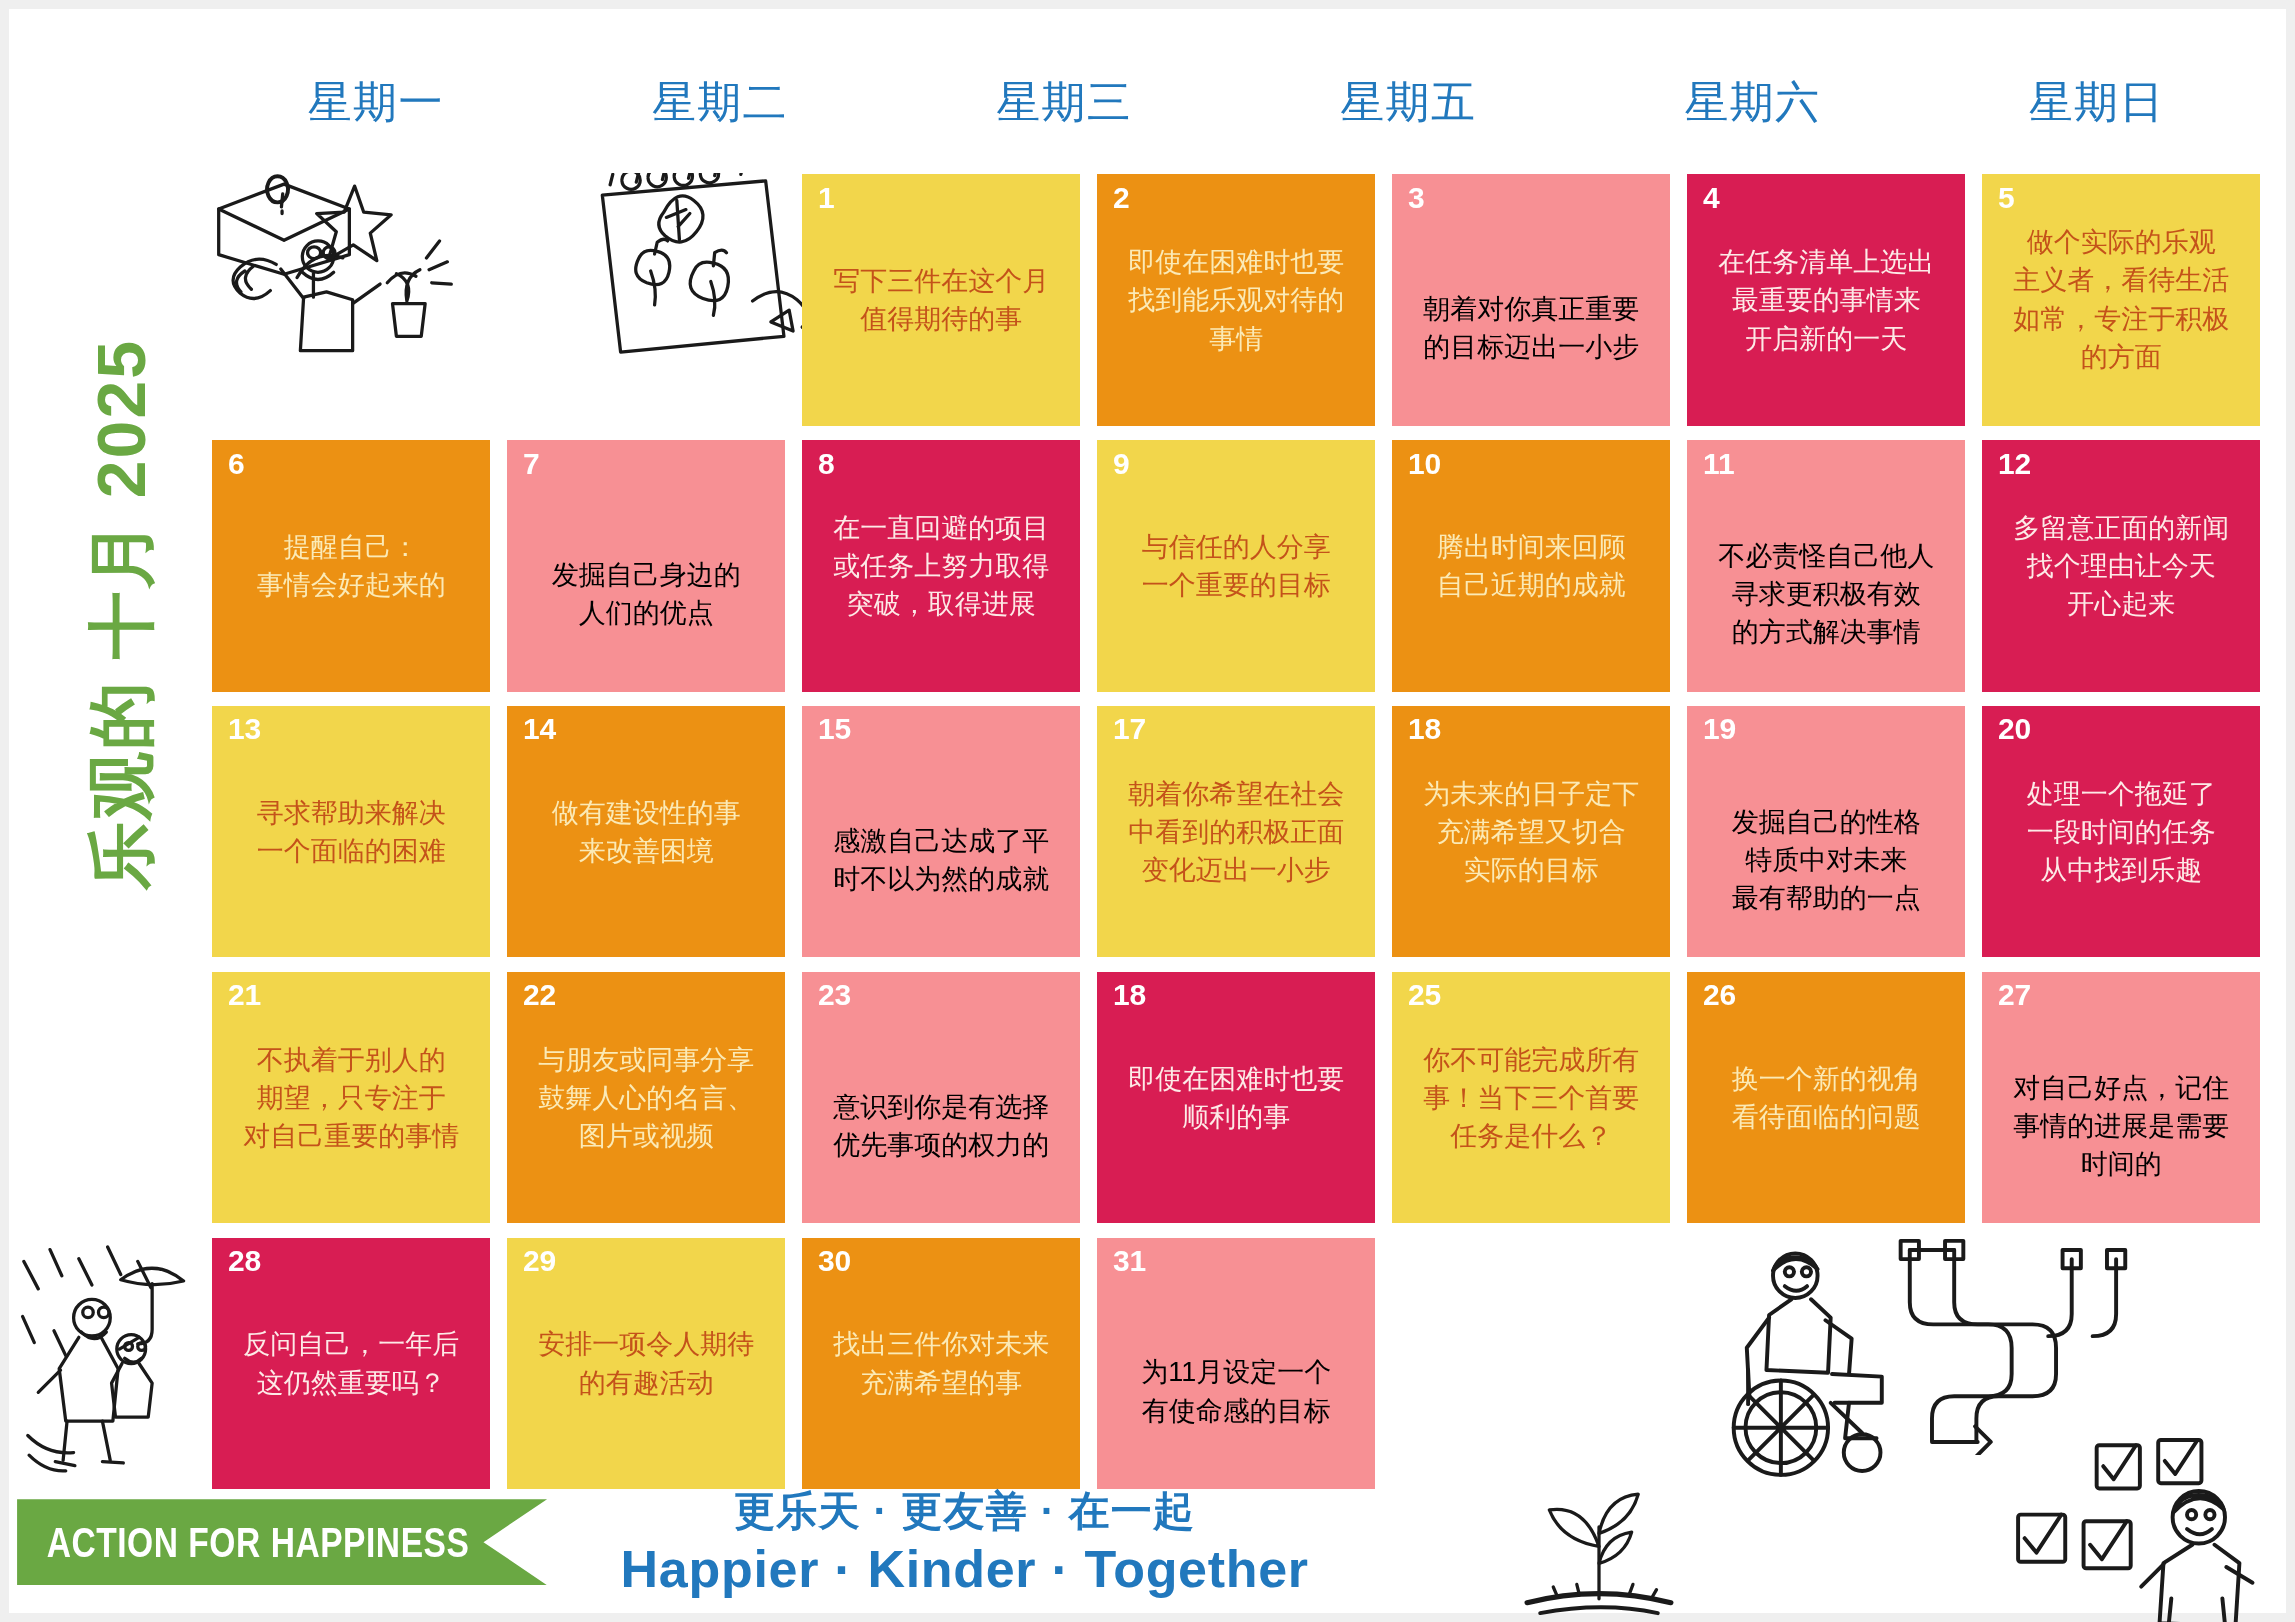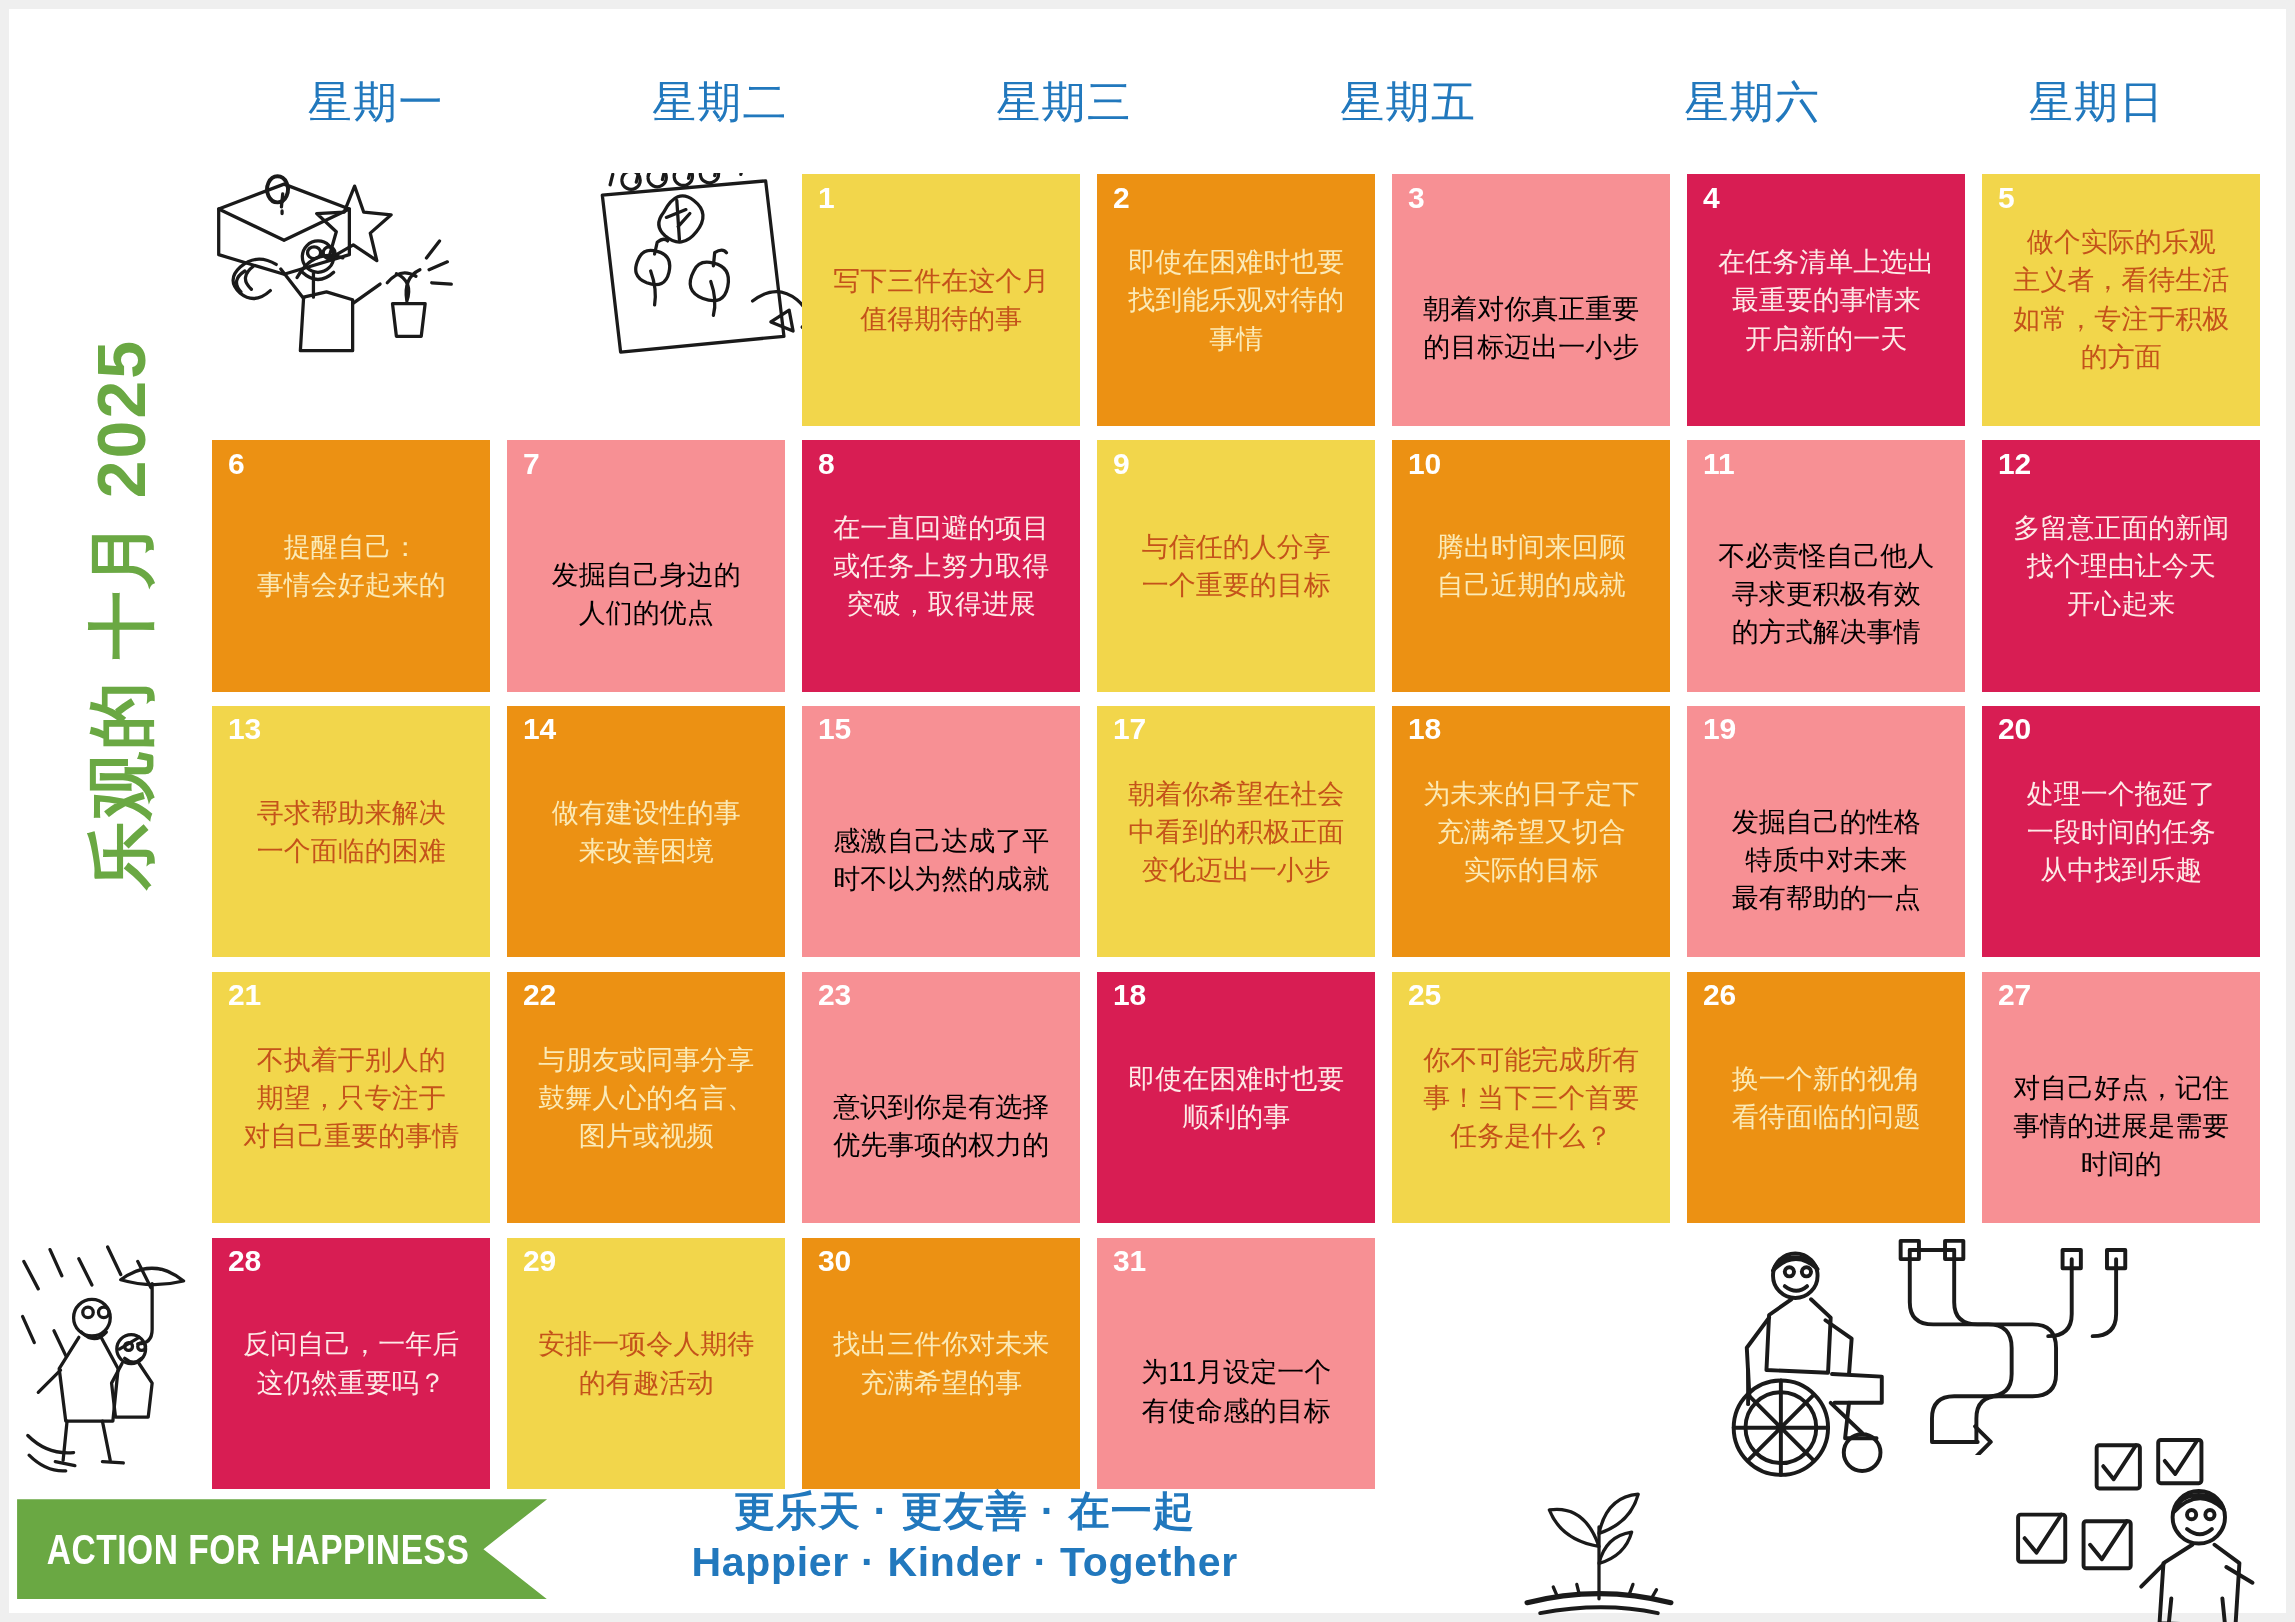--- a/index.html
+++ b/index.html
@@ -75,40 +75,40 @@
   .c-orange .daytext{color:#fbeab6;}
   .c-pink{background:#f79094;}
   .c-pink .daytext{color:#000000;margin-top:28px;}
   .c-crimson{background:#d81d53;}
   .c-crimson .daytext{color:#fdeae7;}
 
   
   .footer{position:absolute;left:0;bottom:0;width:2277px;height:131px;}
   .ribbon{
     position:absolute;left:7.9px;top:17px;
-    width:530px;height:100px;
+    width:530px;height:86px;
     background:#6aa843;
     clip-path:polygon(0 0,100% 0,88% 50%,100% 100%,0 100%);
     display:flex;align-items:center;
   }
   .ribbon-label{
     color:#ffffff;font-size:43px;font-weight:bold;
     letter-spacing:0.7px;
     padding-left:38px;
     transform:scaleX(0.78);
     transform-origin:left center;
     white-space:nowrap;
   }
   .tagline{
     position:absolute;left:589px;top:3.9px;
     width:733px;text-align:center;
     color:#2178bd;
   }
   .tag-cn{font-size:41px;font-weight:bold;letter-spacing:1.3px;line-height:1.25;}
-  .tag-en{font-size:41px;font-weight:bold;letter-spacing:0.7px;line-height:1.25;}
+  .tag-en{font-size:52px;font-weight:bold;letter-spacing:0.7px;line-height:1.25;}
 
   
   .doodle{position:absolute;pointer-events:none;}
   .d-topleft{left:190px;top:164px;width:353px;height:196px;}
   .d-topnote{left:576px;top:164px;width:262px;height:196px;}
   .d-umbrella{left:6.5px;top:1230px;width:216px;height:249px;}
   .d-wheelchair{left:1688px;top:1230px;width:249px;height:249px;}
   .d-road{left:1885px;top:1224px;width:281px;height:222px;}
   .d-plant{left:1492px;top:1459px;width:196px;height:157px;}
   .d-check{left:1996px;top:1427px;width:275px;height:190px;}

